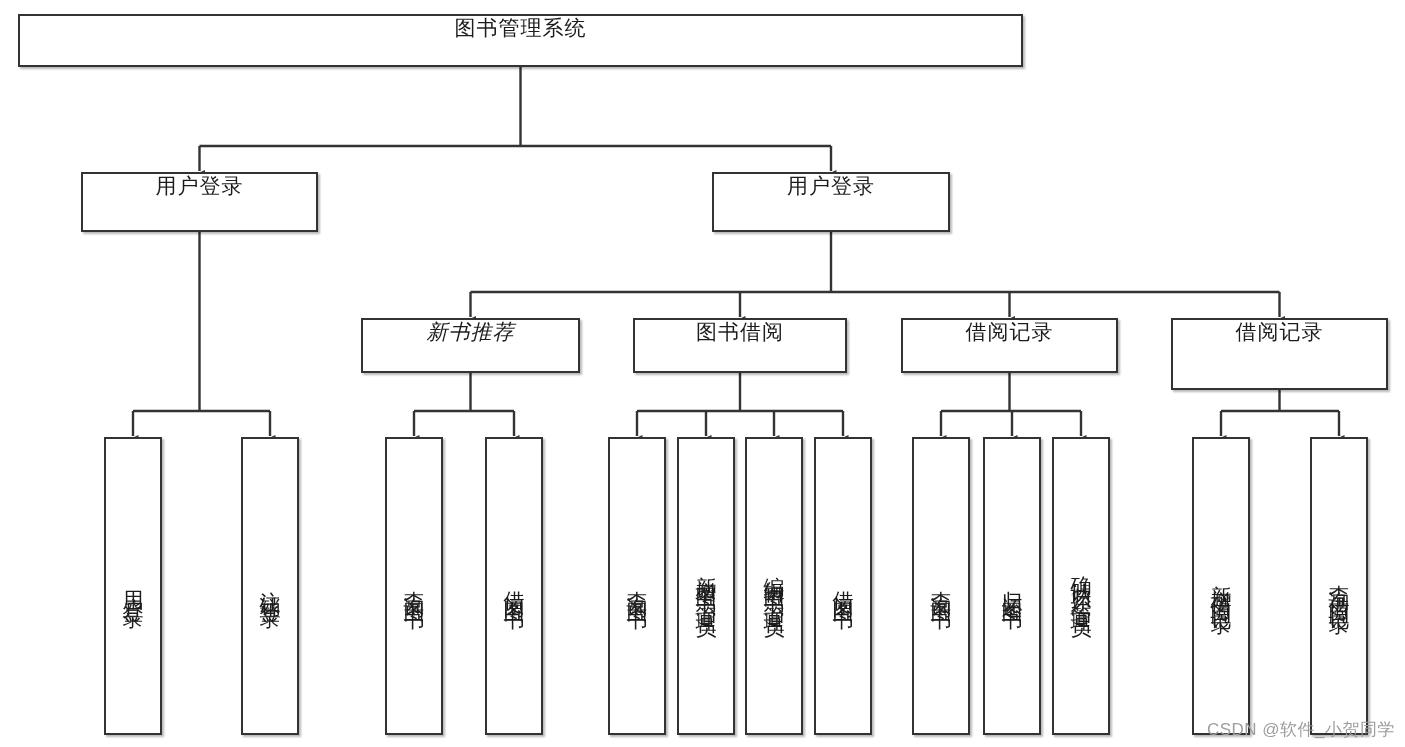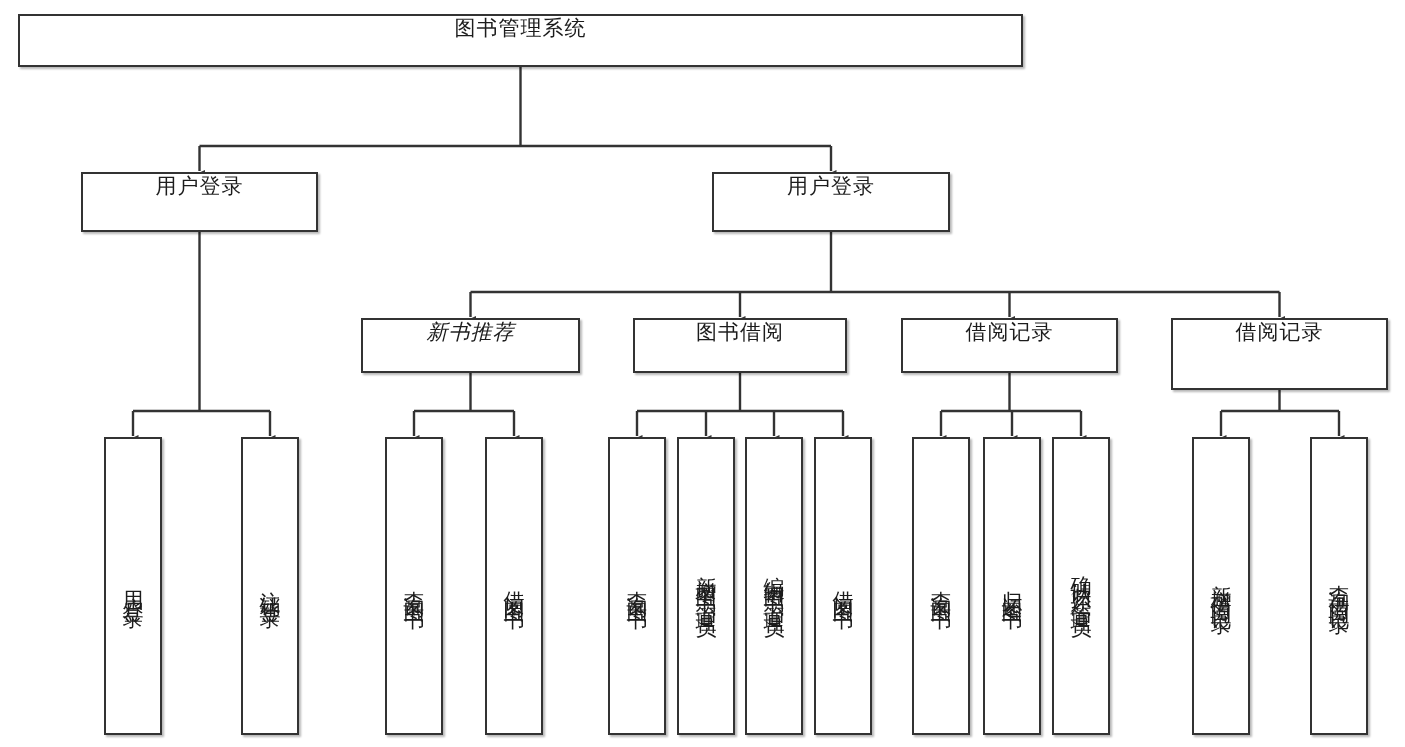--- a/index.html
+++ b/index.html
@@ -159,13 +159,14 @@
         <span class="lbl">确认归还（管理员）</span>
       </div>
       <div class="node leaf" style="left: 1192px; top: 437px; width: 58px; height: 298px;">
         <span class="lbl">新增借阅记录</span>
       </div>
       <div class="node leaf" style="left: 1310px; top: 437px; width: 58px; height: 298px;">
         <span class="lbl">查询借阅记录</span>
       </div>
     </div>
 
+  <div id="watermark">CSDN @软件_小贺同学</div>
 </div>
 
 </body></html>

